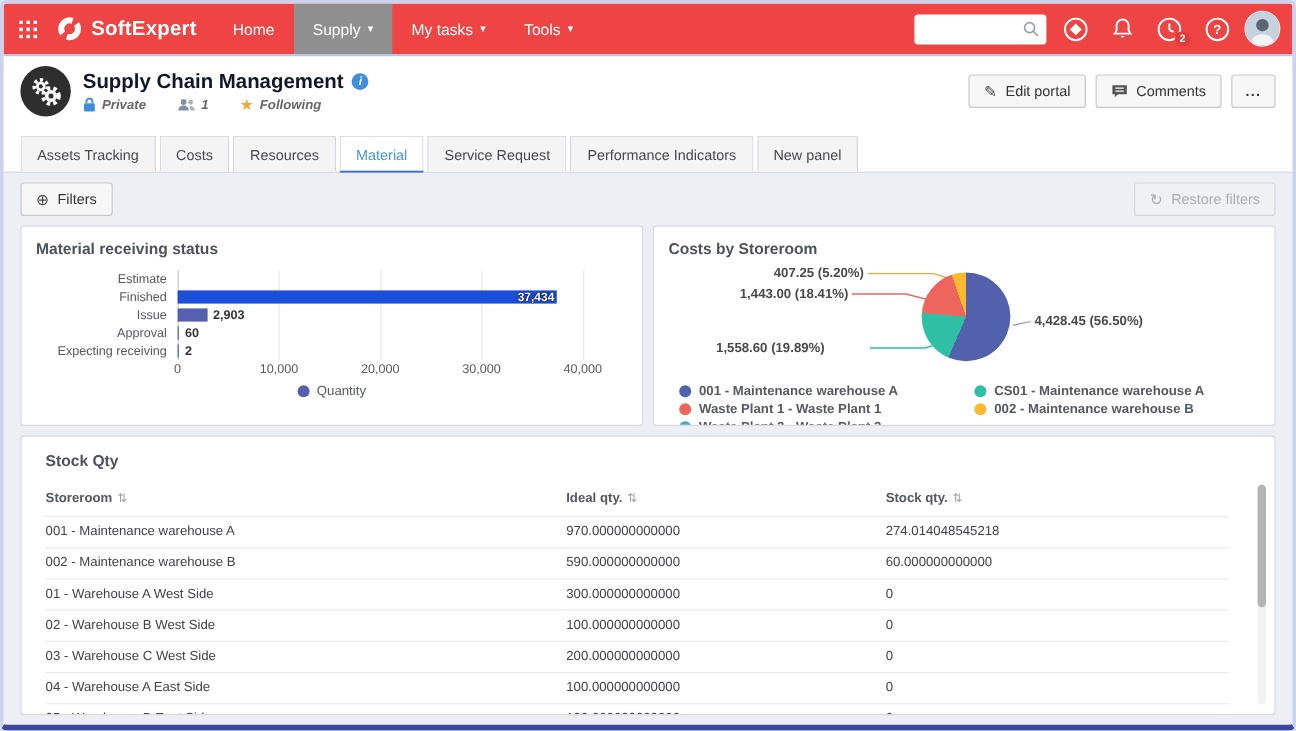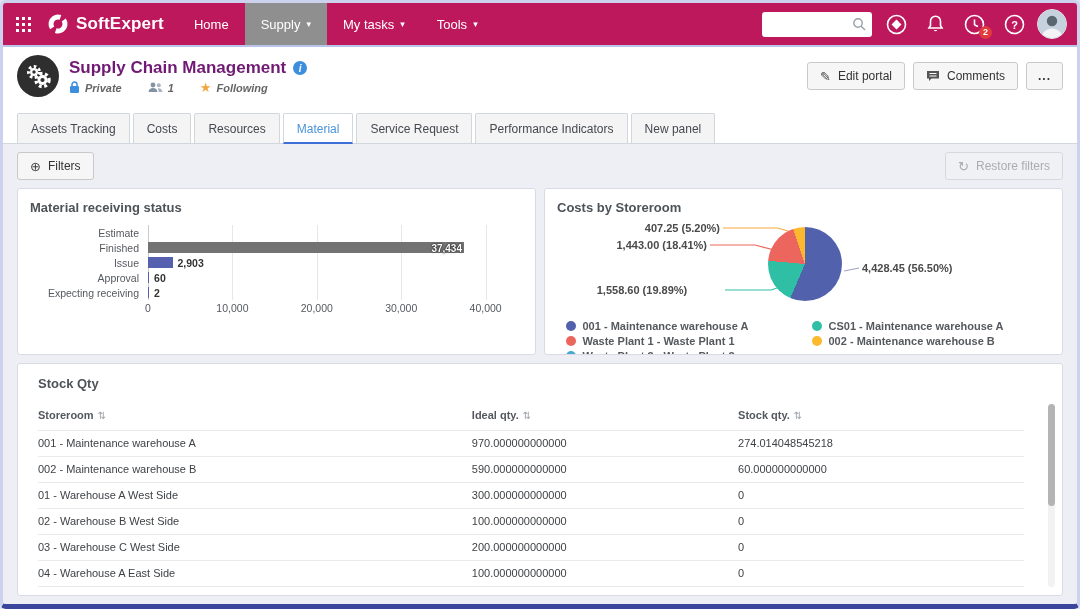--- a/index.html
+++ b/index.html
@@ -3,42 +3,42 @@
 <meta charset="utf-8">
 <style>
   * { box-sizing: border-box; margin: 0; padding: 0; }
   html,body { background:#dfe3f0; font-family:"Liberation Sans","DejaVu Sans",sans-serif; }
   .page{
     width:1080px;height:609px;margin:0 auto;background:#edeff4;
     border:3px solid #ccd2ee;border-bottom:5px solid #3b479d;border-radius:6px;
     overflow:hidden;display:flex;flex-direction:column;
   }
   
-  .topbar{height:42px;background:#be185d;display:flex;align-items:stretch;flex-shrink:0;}
+  .topbar{height:42px;background:#ef4444;display:flex;align-items:stretch;flex-shrink:0;}
   .topbar-accent{height:2px;background:#b9c4e8;flex-shrink:0;}
   .apps-btn{width:40px;display:flex;align-items:center;justify-content:center;cursor:pointer;}
   .brand{display:flex;align-items:center;gap:7px;color:#fff;font-weight:bold;font-size:17px;padding:0 14px 0 4px;letter-spacing:.2px;}
   .nav-menu{display:flex;align-items:stretch;}
   .nav-item{display:flex;align-items:center;gap:6px;padding:0 16px;color:#fff;font-size:13px;cursor:pointer;}
   .nav-item.active{background:#8f8f8f;}
   .caret{font-size:9px;color:#fff;}
   .topbar .spacer{flex:1;}
   .search-wrap{display:flex;align-items:center;position:relative;margin-right:14px;}
   .search-wrap input{width:110px;height:25px;border:none;border-radius:3px;padding:0 24px 0 8px;font-size:12px;outline:none;background:#fff;}
   .search-icon{position:absolute;right:6px;display:flex;cursor:pointer;}
   .tb-icons{display:flex;align-items:center;gap:19px;margin-right:12px;}
   .tb-icon{position:relative;display:flex;align-items:center;justify-content:center;cursor:pointer;}
   .badge{position:absolute;right:-7px;bottom:-4px;background:#e23b3b;color:#fff;font-size:9px;font-weight:bold;
     min-width:13px;height:13px;border-radius:8px;display:flex;align-items:center;justify-content:center;padding:0 2px;}
   .avatar{width:30px;height:30px;border-radius:50%;overflow:hidden;background:#9fb0c2;border:1px solid #e8e8e8;align-self:center;margin-right:10px;cursor:pointer;flex-shrink:0;}
   
   .portal-header{background:#fff;height:58px;display:flex;align-items:center;padding:0 14px;flex-shrink:0;}
   .portal-icon{width:42px;height:42px;border-radius:50%;background:#2e2e2e;display:flex;align-items:center;justify-content:center;margin-right:10px;flex-shrink:0;}
   .title-row{display:flex;align-items:center;gap:7px;}
-  .page-title{font-size:17px;font-weight:bold;color:#701a75;}
+  .page-title{font-size:17px;font-weight:bold;color:#0f172a;}
   .info-icon{width:14px;height:14px;border-radius:50%;background:#3e8ede;color:#fff;font-size:10px;font-weight:bold;
     display:flex;align-items:center;justify-content:center;cursor:pointer;font-style:italic;}
   .meta-row{display:flex;align-items:center;gap:26px;margin-top:3px;}
   .meta-item{display:flex;align-items:center;gap:5px;font-size:11px;font-weight:bold;color:#666;font-style:italic;}
   .star-icon{color:#f2a73d;font-size:13px;line-height:1;}
   .hdr-buttons{display:flex;align-items:center;gap:8px;}
   .btn{display:flex;align-items:center;gap:7px;background:#f6f6f6;border:1px solid #c9c9c9;border-radius:3px;
     padding:6px 12px;font-size:12px;color:#333;cursor:pointer;font-family:inherit;}
   .btn .glyph{font-size:13px;line-height:1;color:#444;}
   .btn-more{padding:6px 11px;font-weight:bold;letter-spacing:1px;}
@@ -278,21 +278,21 @@
           <div>
               <div class="bar-row">
                 <div class="bar-cat">Estimate</div>
                 <div class="bar-track">
                   <div class="bar" style="width:0%;background:#5560af"></div>
                 </div>
               </div>
               <div class="bar-row">
                 <div class="bar-cat">Finished</div>
                 <div class="bar-track">
-                  <div class="bar" style="width:87.05581395348837%;background:#737373">
+                  <div class="bar" style="width:87.05581395348837%;background:#1d4ed8">
                     <span class="bv-in">37,434</span>
                   </div>
                 </div>
               </div>
               <div class="bar-row">
                 <div class="bar-cat">Issue</div>
                 <div class="bar-track">
                   <div class="bar" style="width:6.751162790697675%;background:#5560af"></div>
                   <span class="bv-out">2,903</span>
                 </div>
@@ -312,20 +312,24 @@
                 </div>
               </div>
             </div>
           <div class="bar-xaxis">
               <span class="xtick" style="left:0.00%">0</span>
               <span class="xtick" style="left:23.26%">10,000</span>
               <span class="xtick" style="left:46.51%">20,000</span>
               <span class="xtick" style="left:69.77%">30,000</span>
               <span class="xtick" style="left:93.02%">40,000</span>
             </div>
+          <div class="bar-legend">
+              <span class="dot" style="background:#5560af"></span>
+              <span>Quantity</span>
+            </div>
         </div>
       </div>
 
       <div class="card chart-card">
         <div class="card-title">Costs by Storeroom</div>
         <div class="pie-area">
           <svg class="pie-lines" width="500" height="96">
               <polyline points="287,52 302,49" fill="none" stroke="#9fa3c6" stroke-width="1.2"></polyline>
               <polyline points="168,71 214,71 229,66" fill="none" stroke="#2ebfa5" stroke-width="1.2"></polyline>
               <polyline points="153,26 198,26 229,34" fill="none" stroke="#ec665d" stroke-width="1.2"></polyline>

